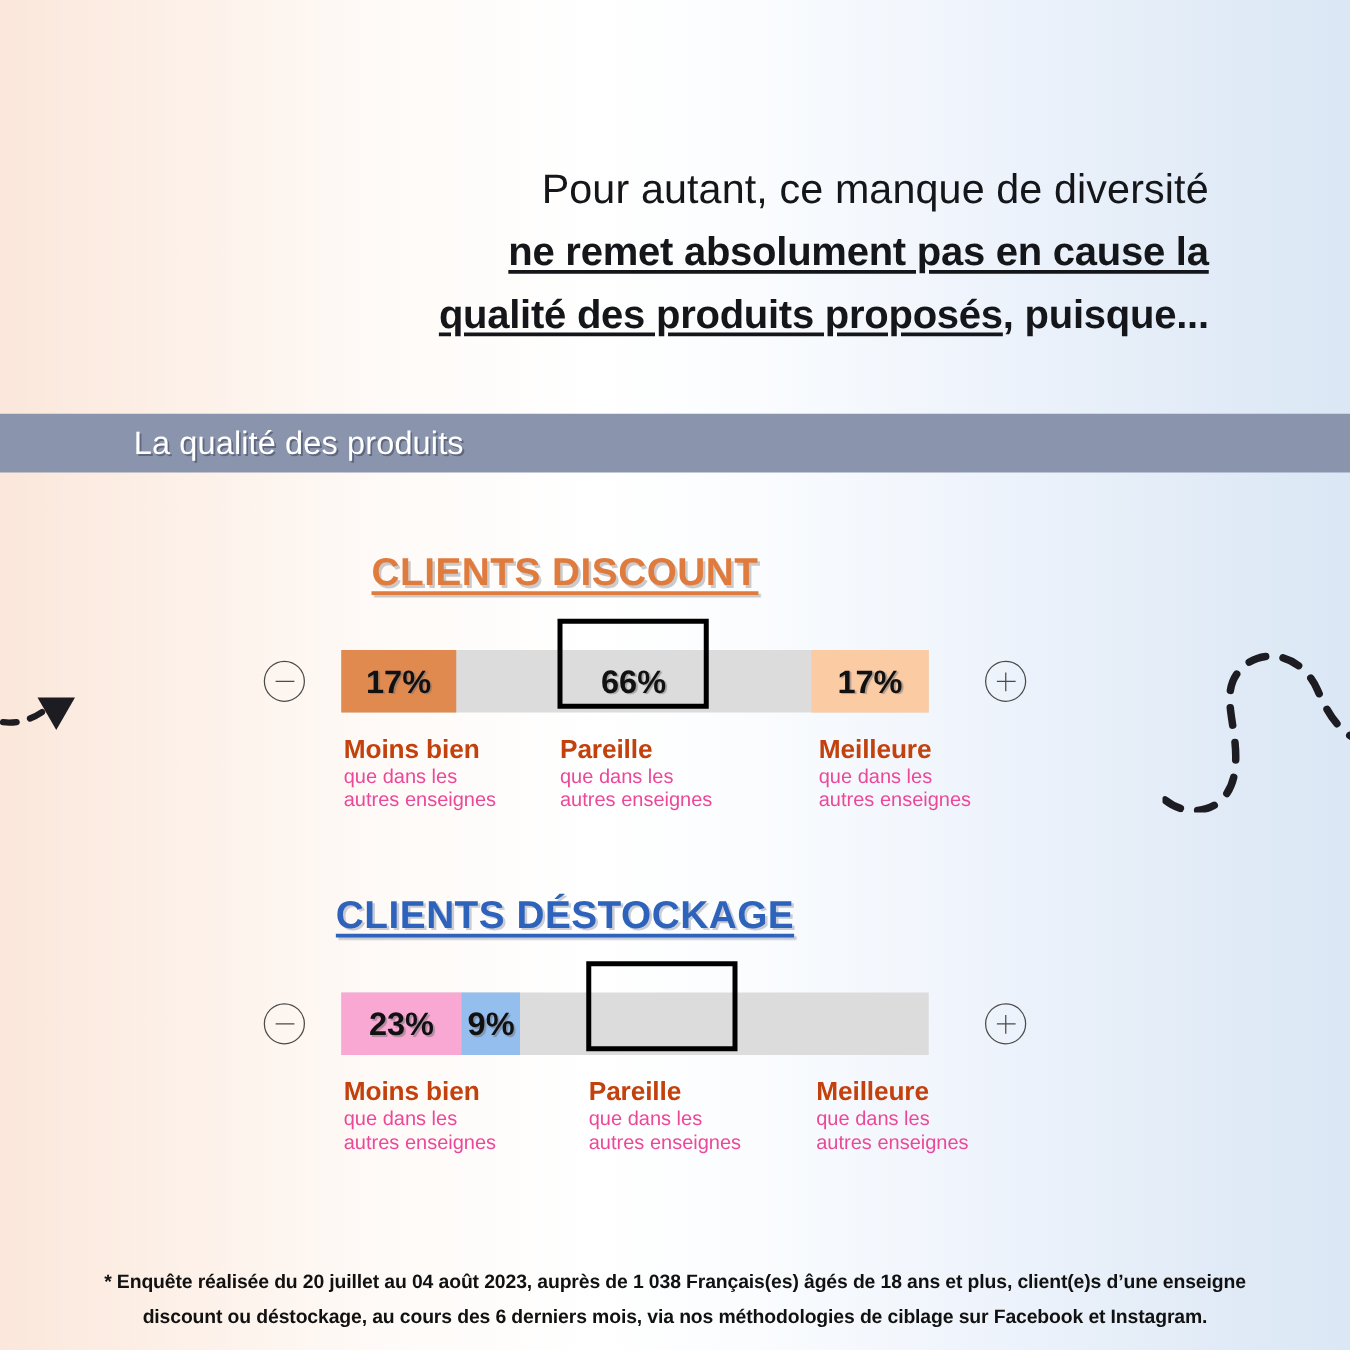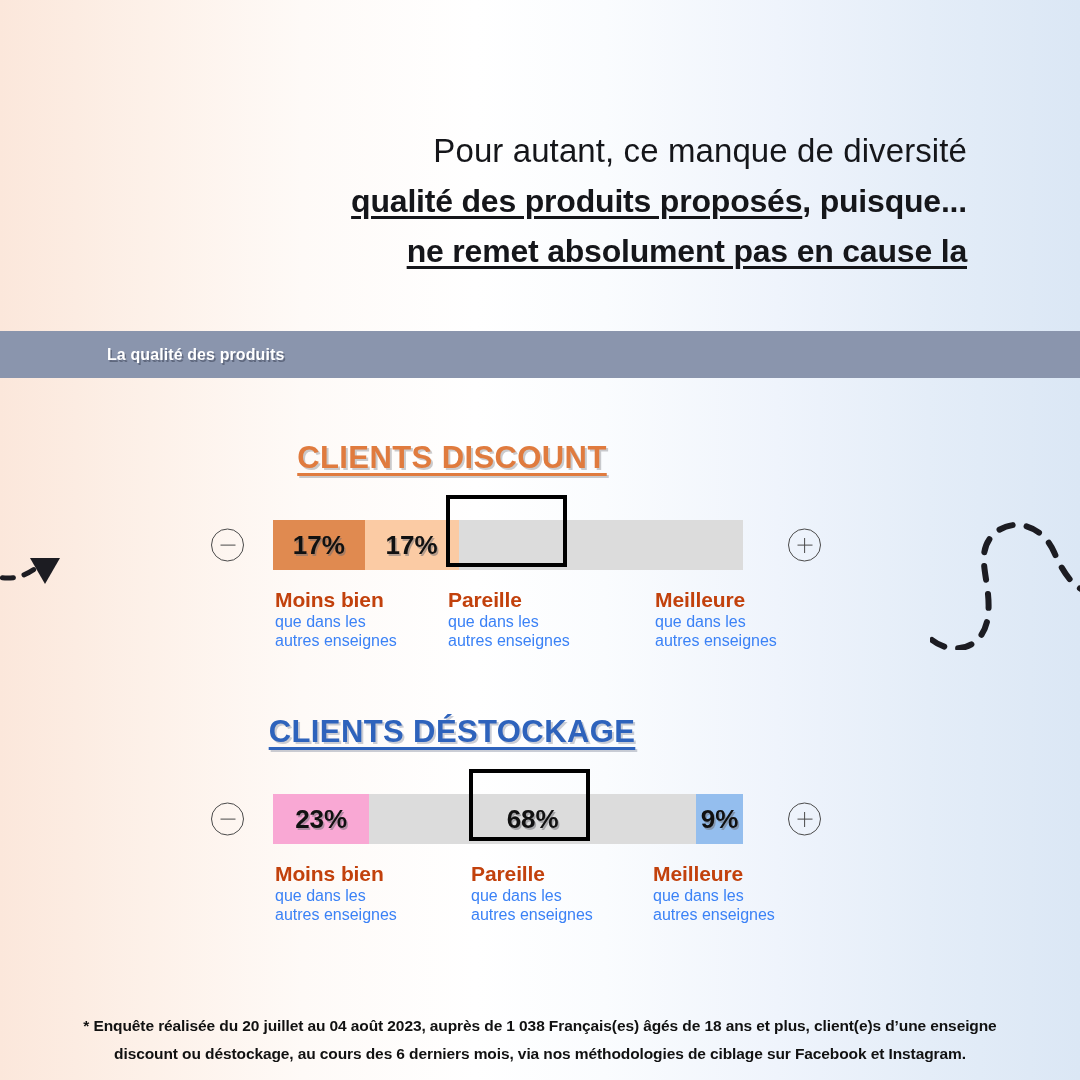--- a/index.html
+++ b/index.html
@@ -51,22 +51,22 @@
     top: 331px;
     width: 1080px;
     height: 47px;
     background: #8A95AD;
     display: flex;
     align-items: center;
   }
   .banner-text {
     margin-left: 107px;
     color: #FFFFFF;
-    font-size: 16px;
-    font-weight: 700;
+    font-size: 26px;
+    font-weight: 400;
     letter-spacing: 0.1px;
     text-shadow: 1.5px 1.5px 0.5px rgba(60,68,88,0.55);
   }
 
   
   .chart-block { position: absolute; left: 0; width: 976px; }
   .chart-block.discount { top: 440px; }
   .chart-block.destockage { top: 714px; }
 
   .chart-title {
@@ -165,21 +165,21 @@
     font-size: 21px;
     font-weight: 700;
     letter-spacing: -0.1px;
     line-height: 24px;
     color: #c2410c;
   }
   .label-sub {
     font-size: 16px;
     font-weight: 400;
     line-height: 19px;
-    color: #3b82f6;
+    color: #ec4899;
   }
 
   
   .footnote {
     position: absolute;
     left: 0;
     top: 1012px;
     width: 1080px;
     text-align: center;
     font-size: 15.5px;
@@ -193,35 +193,36 @@
   
   .deco { position: absolute; pointer-events: none; }
   .deco-left  { left: -6px; top: 520px; }
   .deco-right { left: 930px; top: 500px; }
 </style>
 </head>
 <body>
 
 <div class="headline">
   <div class="headline-line light">Pour autant, ce manque de diversité</div>
+  <div class="headline-line strong u">ne remet absolument pas en cause la</div>
   <div class="headline-line strong"><span class="u">qualité des produits proposés</span><span>, puisque...</span></div>
-  <div class="headline-line strong u">ne remet absolument pas en cause la</div>
 </div>
 
 <div class="banner">
   <div class="banner-text">La qualité des produits</div>
 </div>
 
 <div class="chart-block discount">
   <div class="chart-title orange">CLIENTS DISCOUNT</div>
 
   <div class="bar-row">
     <div class="sign-icon minus"></div>
     <div class="bar-track">
       <div class="seg" style="width:19.5%;background:#E08A50">17%</div>
+      <div class="seg mid" style="width:60.5%">66%</div>
       <div class="seg" style="width:20%;background:#FBCBA4">17%</div>
     </div>
     <div class="mid-box" style="left:240px;width:121px"></div>
     <div class="sign-icon plus"></div>
   </div>
 
   <div class="labels">
     <div class="label" style="left:69px">
       <div class="label-title">Moins bien</div>
       <div class="label-sub">que dans les</div>
@@ -240,21 +241,20 @@
   </div>
 </div>
 
 <div class="chart-block destockage">
   <div class="chart-title blue">CLIENTS DÉSTOCKAGE</div>
 
   <div class="bar-row">
     <div class="sign-icon minus"></div>
     <div class="bar-track">
       <div class="seg" style="width:20.5%;background:#f9a8d4">23%</div>
-      <div class="seg mid" style="width:69.5%">68%</div>
       <div class="seg" style="width:10%;background:#94BEEE">9%</div>
     </div>
     <div class="mid-box" style="left:263px;width:121px"></div>
     <div class="sign-icon plus"></div>
   </div>
 
   <div class="labels">
     <div class="label" style="left:69px">
       <div class="label-title">Moins bien</div>
       <div class="label-sub">que dans les</div>

